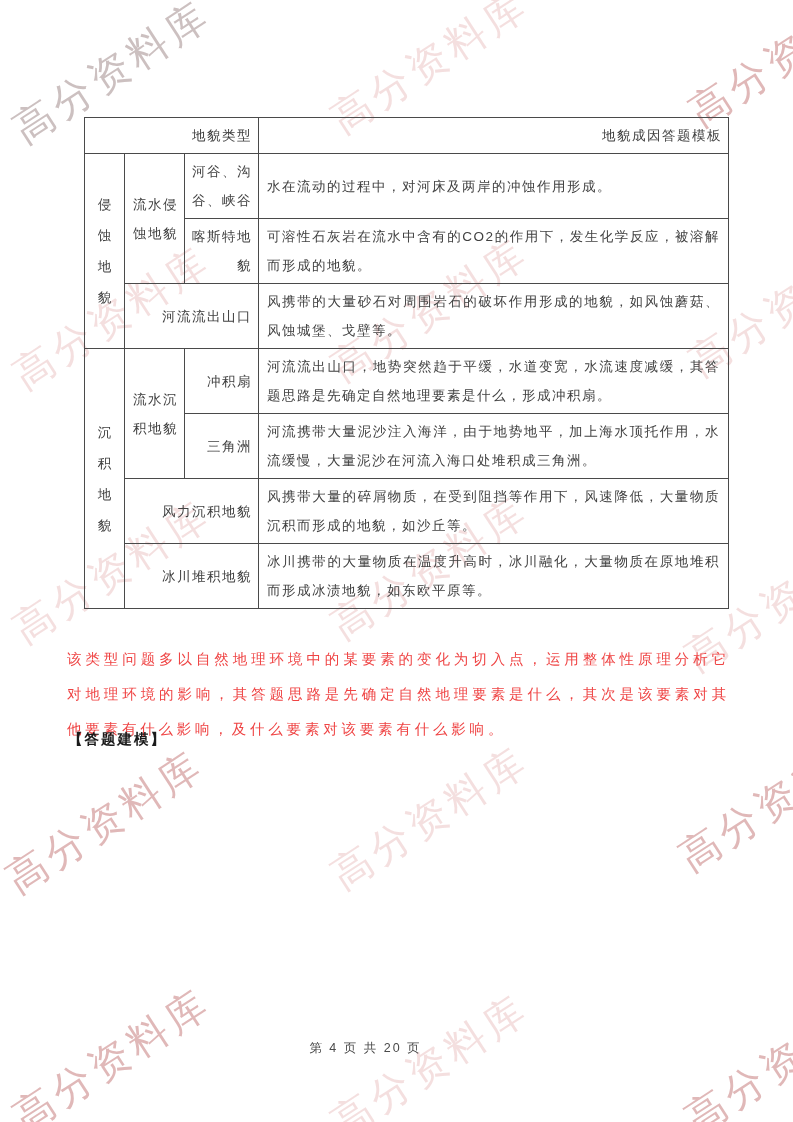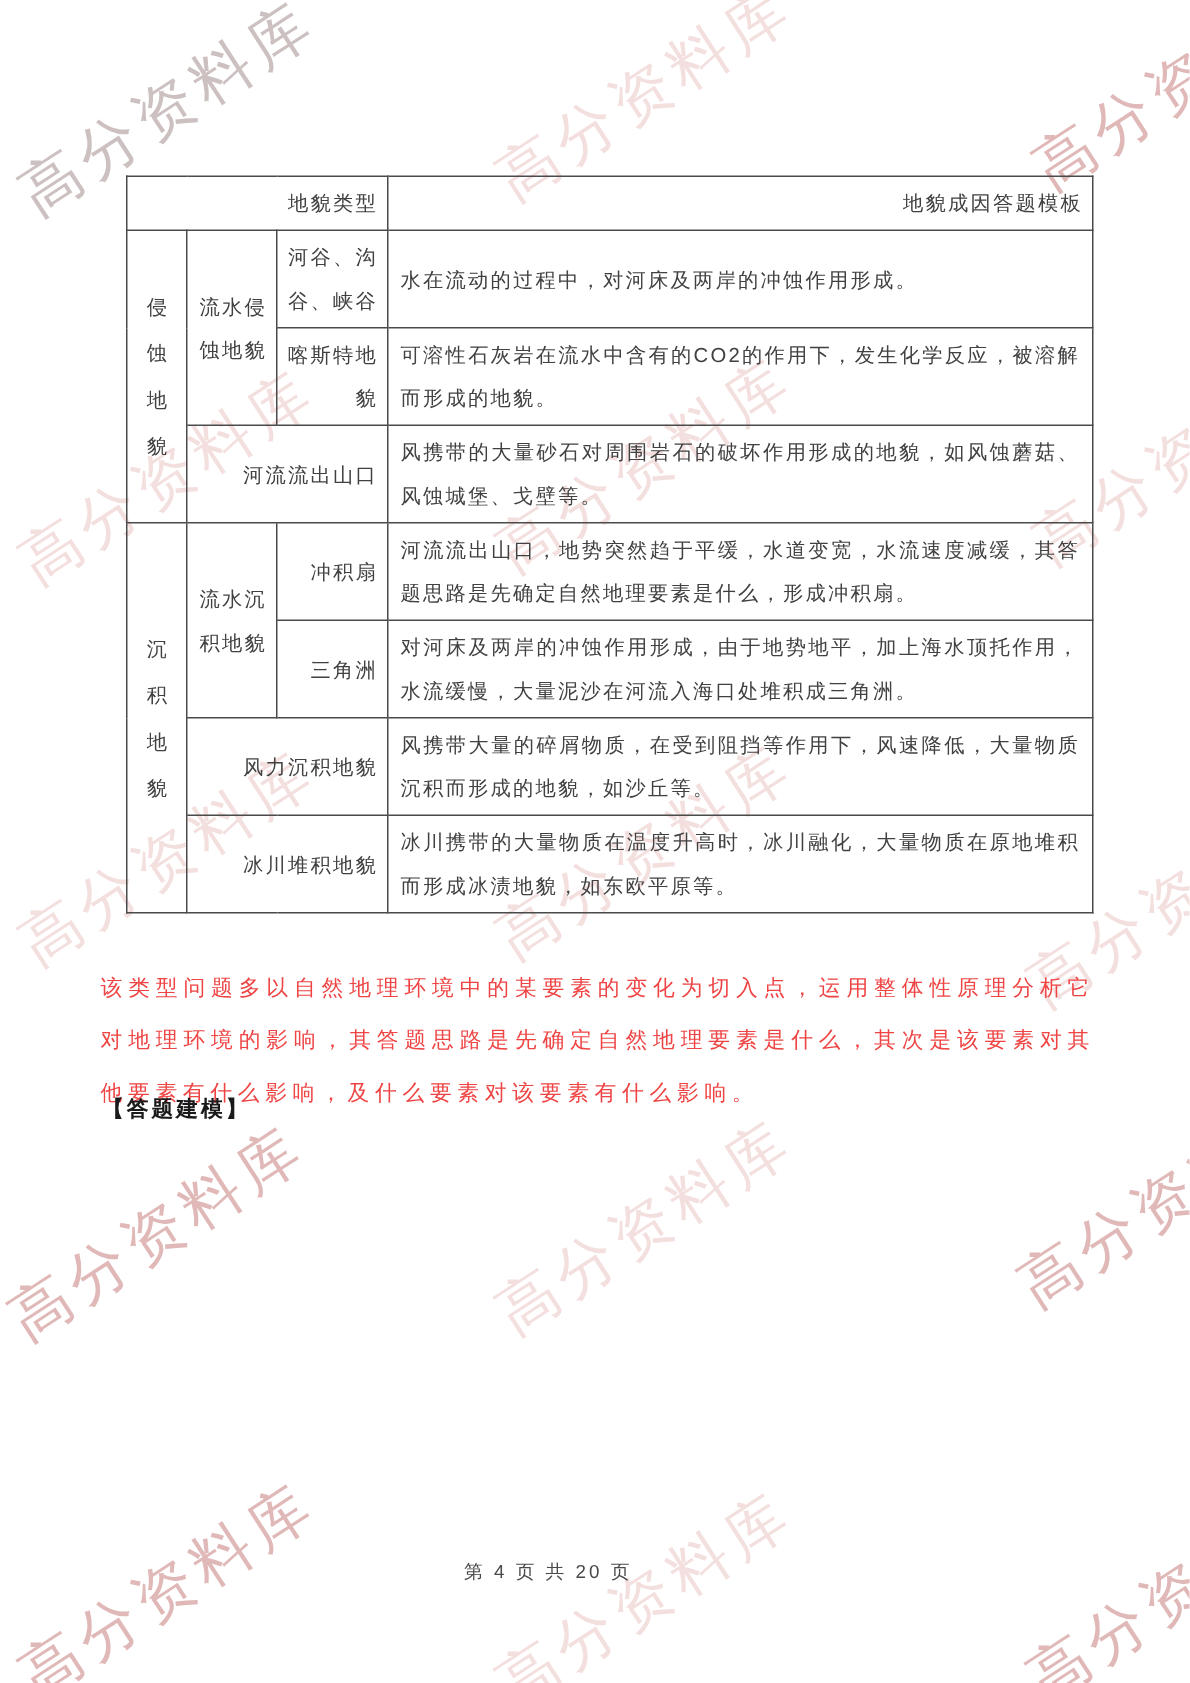--- a/index.html
+++ b/index.html
@@ -161,21 +161,21 @@
     <tr style="height:65px">
       <td rowspan="4" class="vlabel">
         <div class="vtext">沉积地貌</div>
       </td>
       <td rowspan="2">流水沉积地貌</td>
       <td>冲积扇</td>
       <td class="content">河流流出山口，地势突然趋于平缓，水道变宽，水流速度减缓，其答题思路是先确定自然地理要素是什么，形成冲积扇。</td>
     </tr>
     <tr style="height:62px">
       <td>三角洲</td>
-      <td class="content">对河床及两岸的冲蚀作用形成，由于地势地平，加上海水顶托作用，水流缓慢，大量泥沙在河流入海口处堆积成三角洲。</td>
+      <td class="content">河流携带大量泥沙注入海洋，由于地势地平，加上海水顶托作用，水流缓慢，大量泥沙在河流入海口处堆积成三角洲。</td>
     </tr>
     <tr style="height:55px">
       <td colspan="2">风力沉积地貌</td>
       <td class="content">风携带大量的碎屑物质，在受到阻挡等作用下，风速降低，大量物质沉积而形成的地貌，如沙丘等。</td>
     </tr>
     <tr style="height:55px">
       <td colspan="2">冰川堆积地貌</td>
       <td class="content">冰川携带的大量物质在温度升高时，冰川融化，大量物质在原地堆积而形成冰渍地貌，如东欧平原等。</td>
     </tr>
   </tbody>

